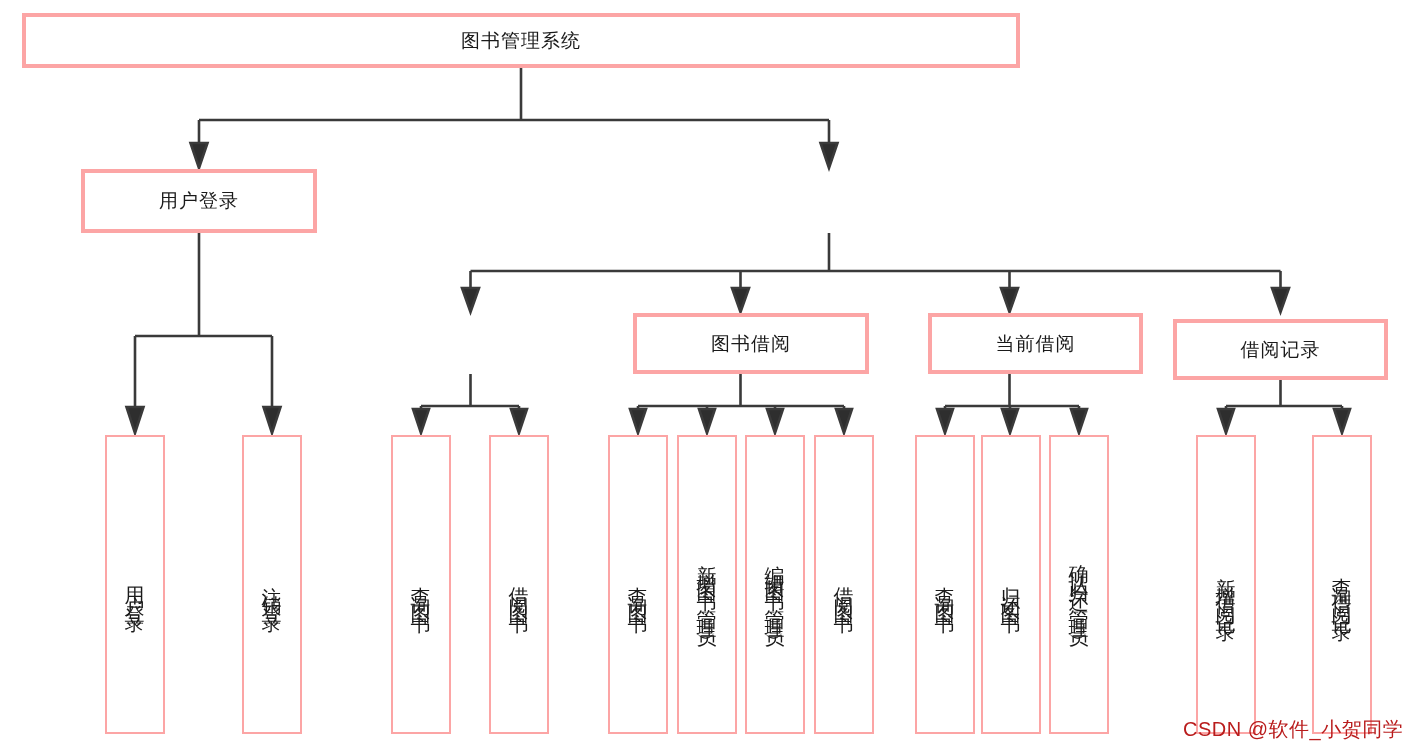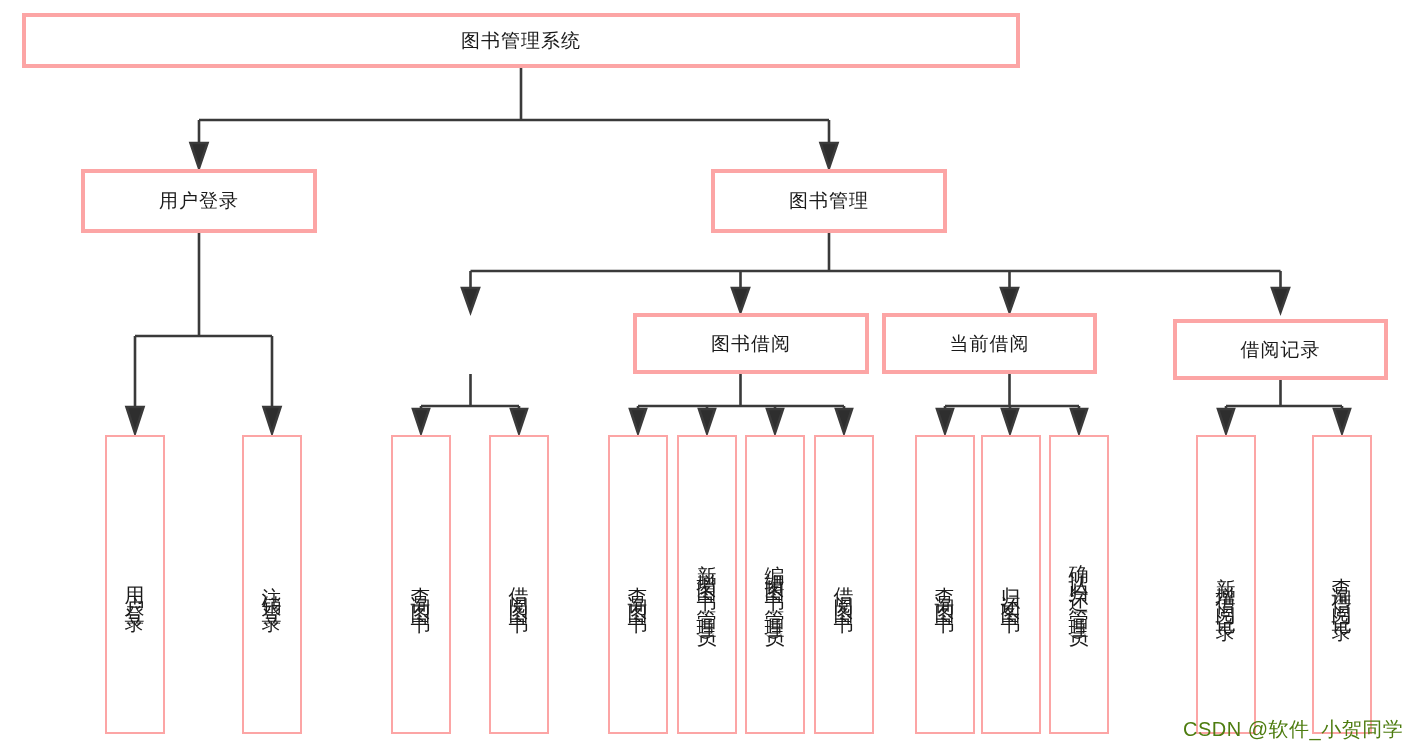--- a/index.html
+++ b/index.html
@@ -31,21 +31,21 @@
     line-height:1;
     letter-spacing:9px;
     margin-bottom:-9px;
     white-space:nowrap;
   }
   .watermark {
     position:absolute;
     left:1183px; top:716px;
     font-size:20px;
     letter-spacing:0.5px;
-    color:#4d7c0f;
+    color:#b91c1c;
     z-index:5;
     white-space:nowrap;
   }
 </style>
 </head>
 <body>
 
 <div class="canvas">
 
   <svg class="connectors" width="1405" height="747" viewBox="0 0 1405 747">
@@ -98,28 +98,25 @@
     </g>
   </svg>
 
   <div class="box" style="left:22px;top:13px;width:998px;height:55px">
     <span class="hlabel">图书管理系统</span>
   </div>
 
   <div class="box" style="left:81px;top:169px;width:236px;height:64px">
     <span class="hlabel">用户登录</span>
   </div>
-  <div class="box" style="left:711px;top:169px;width:236px;height:64px">
-    <span class="hlabel">图书管理</span>
-  </div>
 
   <div class="box" style="left:633px;top:313px;width:236px;height:61px">
     <span class="hlabel">图书借阅</span>
   </div>
-  <div class="box" style="left:882px;top:313px;width:215px;height:61px">
+  <div class="box" style="left:928px;top:313px;width:215px;height:61px">
     <span class="hlabel">当前借阅</span>
   </div>
   <div class="box" style="left:1173px;top:319px;width:215px;height:61px">
     <span class="hlabel">借阅记录</span>
   </div>
 
   <div class="box leaf" style="left:105px;top:435px;width:60px;height:299px">
     <span class="vtext">用户登录</span>
   </div>
   <div class="box leaf" style="left:242px;top:435px;width:60px;height:299px">

